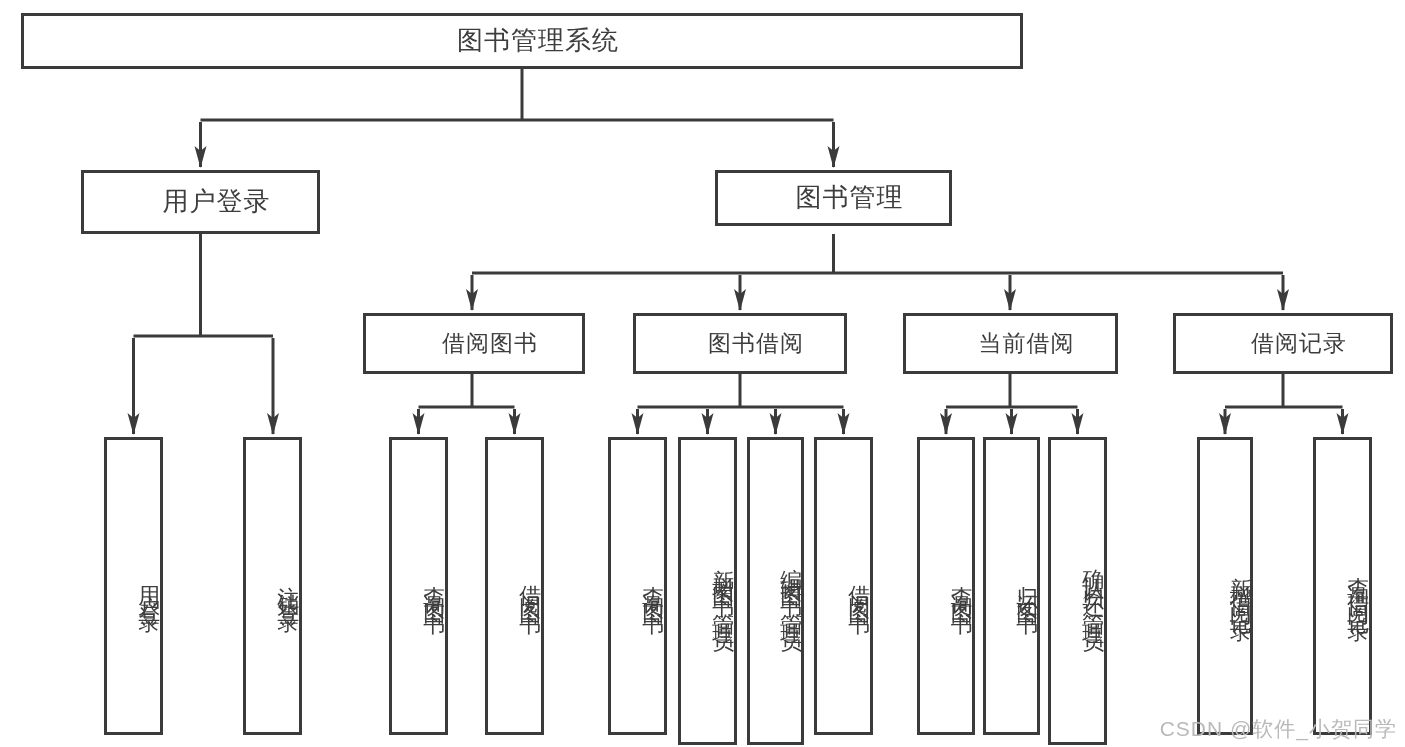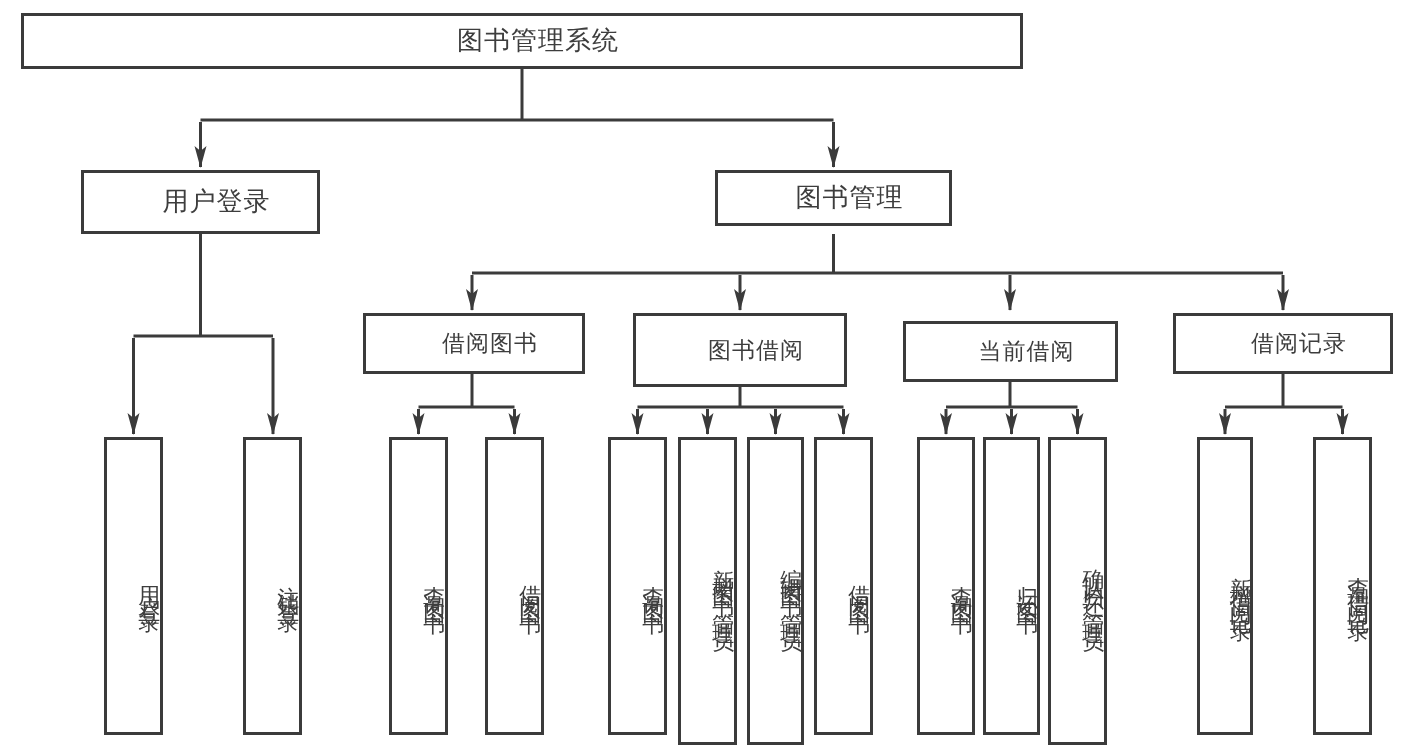--- a/index.html
+++ b/index.html
@@ -94,30 +94,31 @@
         <path d="M1077.5 409 V434" fill="none" stroke="#3b3b3b" stroke-width="3" marker-end="url(#arrowhead)"></path>
         <path d="M1225 409 V434" fill="none" stroke="#3b3b3b" stroke-width="3" marker-end="url(#arrowhead)"></path>
         <path d="M1342.5 409 V434" fill="none" stroke="#3b3b3b" stroke-width="3" marker-end="url(#arrowhead)"></path>
       </g>
   </svg>
   <div id="nodes">
       <div class="node node-h" style="left: 21px; top: 13px; width: 1002px; height: 56px; font-size: 26px;">图书管理系统</div>
       <div class="node node-h" style="left: 81px; top: 170px; width: 239px; height: 64px; font-size: 26px;">用户登录</div>
       <div class="node node-h" style="left: 715px; top: 170px; width: 237px; height: 56px; font-size: 26px;">图书管理</div>
       <div class="node node-h" style="left: 363px; top: 313px; width: 222px; height: 61px; font-size: 23px;">借阅图书</div>
-      <div class="node node-h" style="left: 633px; top: 313px; width: 214px; height: 74px; font-size: 23px;">图书借阅</div>
-      <div class="node node-h" style="left: 903px; top: 313px; width: 215px; height: 61px; font-size: 23px; margin-top: 8px;">当前借阅</div>
+      <div class="node node-h" style="left: 633px; top: 313px; width: 214px; height: 61px; font-size: 23px;">图书借阅</div>
+      <div class="node node-h" style="left: 903px; top: 313px; width: 215px; height: 61px; font-size: 23px;">当前借阅</div>
       <div class="node node-h" style="left: 1173px; top: 313px; width: 220px; height: 61px; font-size: 23px;">借阅记录</div>
       <div class="node node-v" style="left: 104px; top: 437px; width: 59px; height: 298px;">用户登录</div>
       <div class="node node-v" style="left: 243px; top: 437px; width: 59px; height: 298px;">注销登录</div>
       <div class="node node-v" style="left: 389px; top: 437px; width: 59px; height: 298px;">查询图书</div>
       <div class="node node-v" style="left: 485px; top: 437px; width: 59px; height: 298px;">借阅图书</div>
       <div class="node node-v" style="left: 608px; top: 437px; width: 59px; height: 298px;">查询图书</div>
       <div class="node node-v" style="left: 678px; top: 437px; width: 59px; height: 308px;">新增图书（管理员）</div>
       <div class="node node-v" style="left: 747px; top: 437px; width: 57px; height: 308px;">编辑图书（管理员）</div>
       <div class="node node-v" style="left: 814px; top: 437px; width: 59px; height: 298px;">借阅图书</div>
       <div class="node node-v" style="left: 917px; top: 437px; width: 58px; height: 298px;">查询图书</div>
       <div class="node node-v" style="left: 983px; top: 437px; width: 57px; height: 298px;">归还图书</div>
       <div class="node node-v" style="left: 1048px; top: 437px; width: 59px; height: 308px;">确认归还（管理员）</div>
       <div class="node node-v" style="left: 1197px; top: 437px; width: 56px; height: 298px;">新增借阅记录</div>
       <div class="node node-v" style="left: 1313px; top: 437px; width: 59px; height: 298px;">查询借阅记录</div>
     </div>
+  <div class="watermark">CSDN @软件_小贺同学</div>
 </div>
 
 </body></html>

